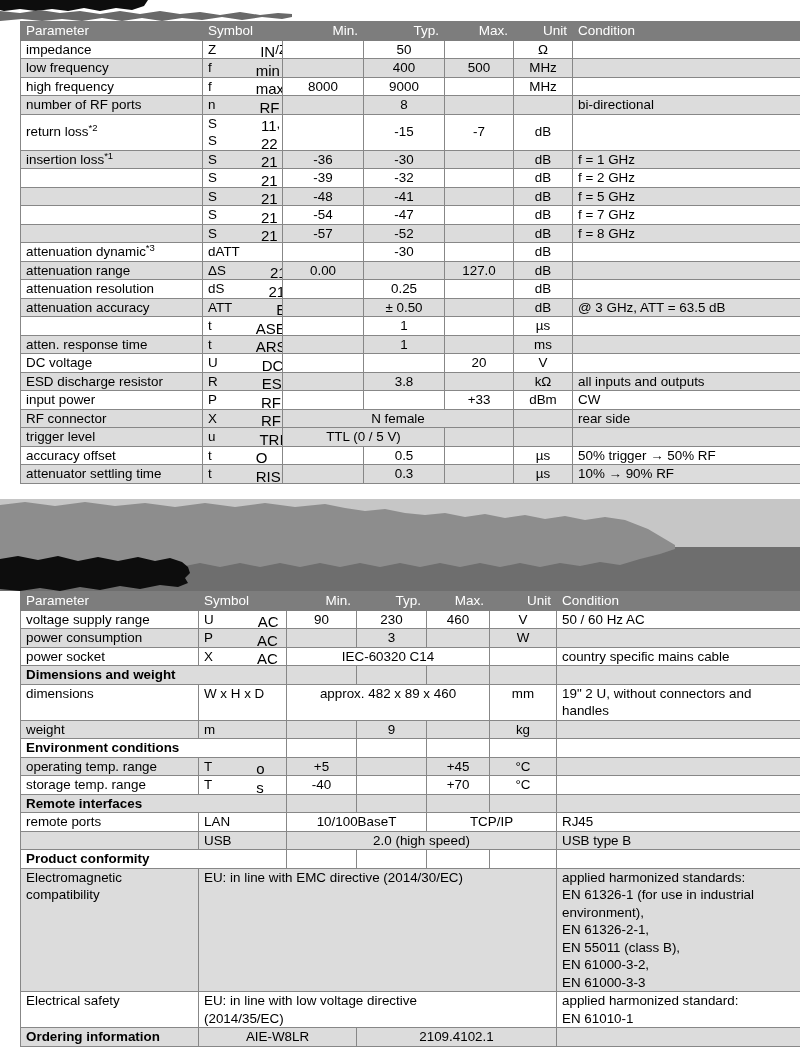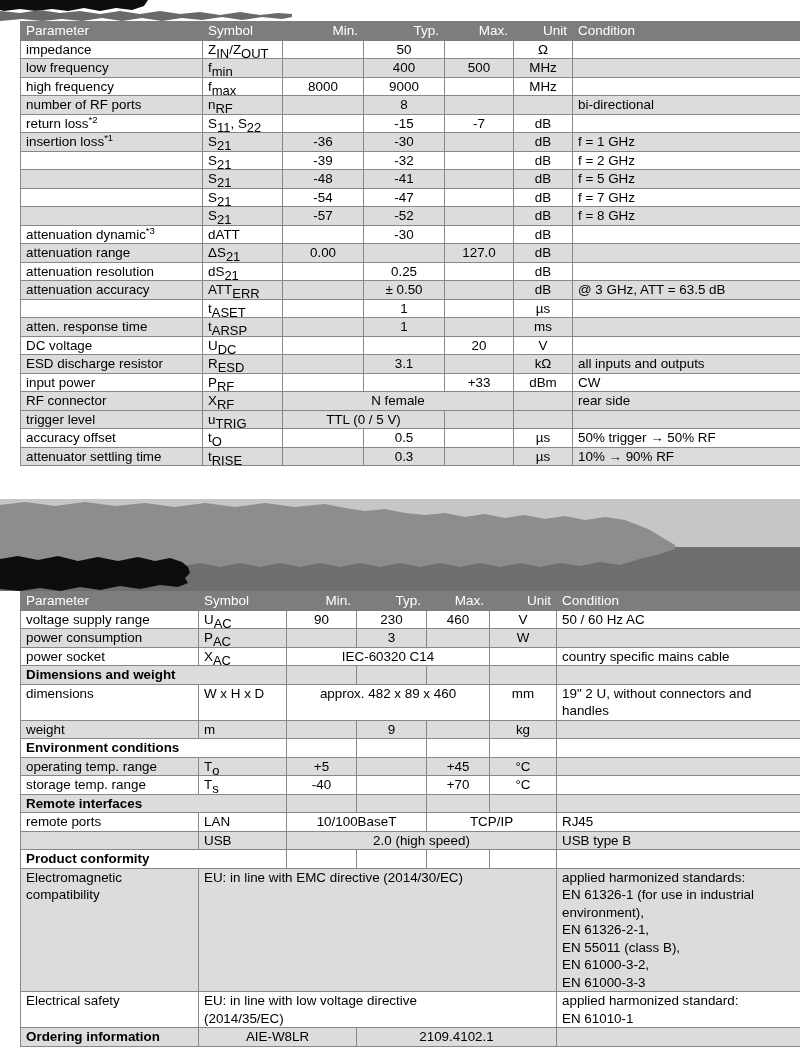--- a/index.html
+++ b/index.html
@@ -22,21 +22,21 @@
   td{
     border:1px solid #878787;padding:0 5px;font-size:13.4px;
     height:17.5px;line-height:17.5px;vertical-align:middle;overflow:hidden;
   }
   tr.w td{background:#ffffff;}
   tr.g td{background:#dcdcdc;}
   tr.vt td{vertical-align:top;}
   td.ac{text-align:center;}
   td.al{text-align:left;}
   td.bold{font-weight:bold;}
-  sub{font-size:13px;line-height:0;}
+  sub{font-size:15px;line-height:0;margin-left:44px;}
   sup{font-size:9.5px;line-height:0;}
   
   .top-redaction{position:absolute;left:0;top:0;width:800px;height:22px;}
   .blob-black{position:absolute;left:0;top:0;width:160px;height:12px;background:#0d0d0d;
     clip-path:polygon(0 0,148px 0,144px 6px,132px 10px,116px 8px,100px 11px,84px 8px,68px 11px,52px 9px,36px 11px,20px 9px,4px 11px,0 10px);}
   .blob-gray{position:absolute;left:0;top:0;width:300px;height:22px;background:#696969;
     clip-path:polygon(0 11px,20px 13px,40px 10px,60px 13px,80px 11px,100px 14px,120px 11px,140px 14px,160px 11px,180px 14px,200px 12px,220px 15px,240px 12px,260px 15px,278px 13px,292px 14px,292px 17px,282px 19px,262px 17px,242px 20px,222px 17px,202px 20px,182px 18px,162px 21px,142px 18px,122px 21px,102px 18px,82px 21px,62px 19px,42px 21px,22px 19px,0 21px);}
   .blur-zone{position:absolute;left:0;top:499px;width:800px;height:92px;
     background:linear-gradient(#c6c6c6 0 48px,#6e6e6e 48px 100%);}
   .blob-mid{position:absolute;inset:0;background:#8d8d8d;
@@ -226,21 +226,21 @@
           <td class="ac"></td>
           <td class="ac"></td>
           <td class="ac">20</td>
           <td class="ac">V</td>
           <td class="al"></td>
         </tr>
         <tr class="g">
           <td class="al">ESD discharge resistor</td>
           <td class="al">R<sub>ESD</sub></td>
           <td class="ac"></td>
-          <td class="ac">3.1</td>
+          <td class="ac">3.8</td>
           <td class="ac"></td>
           <td class="ac">kΩ</td>
           <td class="al">all inputs and outputs</td>
         </tr>
         <tr class="w">
           <td class="al">input power</td>
           <td class="al">P<sub>RF</sub></td>
           <td class="ac"></td>
           <td class="ac"></td>
           <td class="ac">+33</td>

